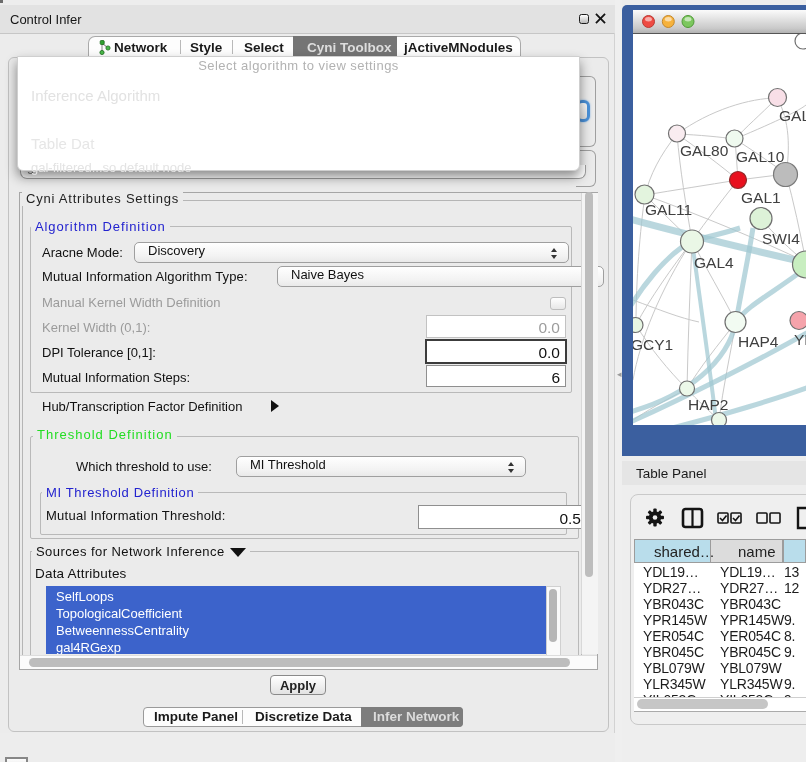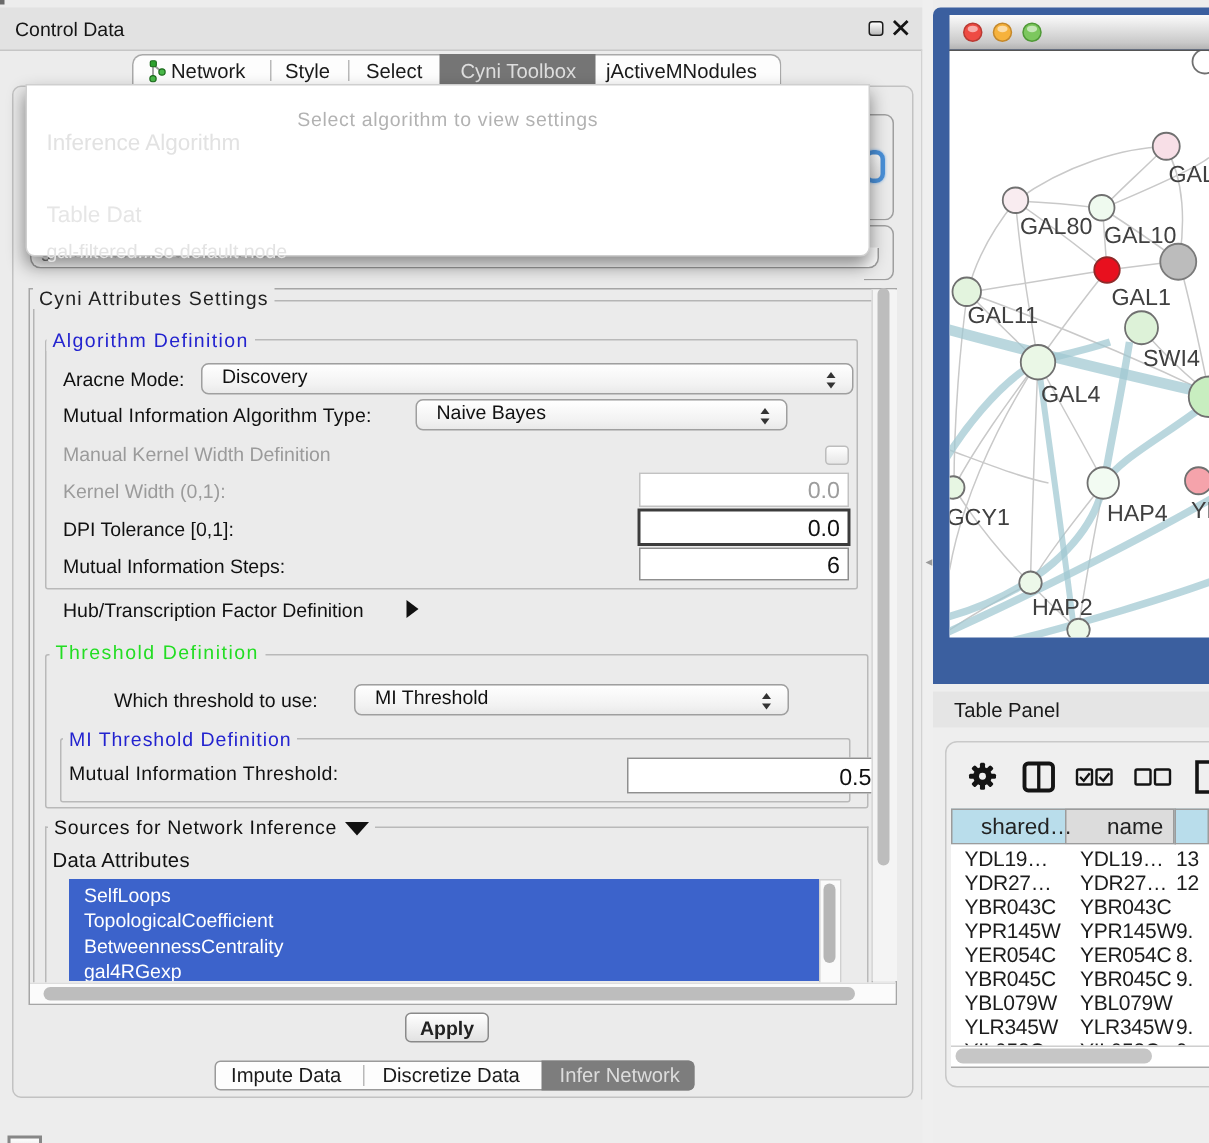--- a/index.html
+++ b/index.html
@@ -1,36 +1,36 @@
 <!DOCTYPE html>
 <html><head><meta charset="utf-8">
 <style>
 html,body{margin:0;padding:0}
 body{width:806px;height:762px;overflow:hidden;background:#ededed;font-family:"Liberation Sans",sans-serif;position:relative}
 .ab{position:absolute}
-.b{font-weight:400}
+.b{font-weight:700}
 .combo{position:absolute;border:1px solid #9f9f9f;border-radius:5px;background:linear-gradient(#ffffff,#f2f2f2 70%,#e9e9e9);box-sizing:border-box;font-size:13px;color:#111}
 .ctxt{position:absolute;left:13px;top:0}
 .spin{position:absolute;right:10px;top:5px;width:7px}
 .spin span{display:block;width:0;height:0;border-left:3.5px solid transparent;border-right:3.5px solid transparent}
 .up{border-bottom:4px solid #333;margin-bottom:2.5px}
 .dn{border-top:4px solid #333}
 .gt{color:#2323cf}
 .lbl{position:absolute;font-size:13px;font-weight:400;color:#111;white-space:nowrap}
 .inp{position:absolute;box-sizing:border-box;background:#fff;font-size:13px;text-align:right;padding:3px 7px 0 0;white-space:nowrap}
 .grp{position:absolute;border:1px solid #b9b9b9;border-radius:2px}
 .gtt{position:absolute;font-size:13px;background:#ebebeb;padding:0 4px;white-space:nowrap;letter-spacing:0.65px}
 </style></head>
 <body>
 
 <div class="ab" style="left:0;top:0;width:3px;height:3px;background:#6b6b6b"></div>
 
 <div class="ab" style="left:0;top:5px;width:615px;height:728px;background:#ececec"></div>
 <div class="ab" style="left:0;top:5px;width:615px;height:28px;background:#e2e2e2;border-bottom:1px solid #c6c6c6"></div>
-<div class="ab" style="left:10px;top:12px;font-size:13px;color:#151515">Control Data</div>
+<div class="ab" style="left:10px;top:12px;font-size:13px;color:#151515">Control Infer</div>
 <div class="ab" style="left:579px;top:14px;width:10px;height:10px;box-sizing:border-box;border:1.8px solid #1c1c1c;border-radius:2.5px;background:linear-gradient(#fff,#b9b9b9)"></div>
 <svg class="ab" style="left:595px;top:13px" width="11" height="11" viewBox="0 0 11 11">
     <path d="M1.6,0.3 L5.5,4.2 L9.4,0.3 L10.7,1.6 L6.8,5.5 L10.7,9.4 L9.4,10.7 L5.5,6.8 L1.6,10.7 L0.3,9.4 L4.2,5.5 L0.3,1.6 Z" fill="#141414"></path>
   </svg>
 
 <div class="ab" style="left:8px;top:57px;width:601px;height:675px;border:1px solid #c2c2c2;border-radius:6px;background:#ebebeb;box-sizing:border-box"></div>
 
 <div class="ab" style="left:88px;top:36px;width:433px;height:22px;background:#fdfdfd;border:1px solid #a9a9a9;border-bottom:none;border-radius:7px 7px 0 0;box-sizing:border-box"></div>
 <div class="ab" style="left:180px;top:40px;width:1px;height:14px;background:#b9b9b9"></div>
 <div class="ab" style="left:232px;top:40px;width:1px;height:14px;background:#b9b9b9"></div>
@@ -56,21 +56,21 @@
 <div class="gtt gt" style="left:31px;top:219px;letter-spacing:0.9px">Algorithm Definition</div>
 <div class="lbl" style="left:42px;top:245px">Aracne Mode:</div>
 <div class="combo" style="left:134px;top:242px;width:435px;height:21px">
     <span class="ctxt">Discovery</span>
     <span class="spin">
       <span class="up"></span>
       <span class="dn"></span>
     </span>
   </div>
 <div class="lbl" style="left:42px;top:269px;letter-spacing:0.15px">Mutual Information Algorithm Type:</div>
-<div class="combo" style="left:277px;top:266px;width:248px;height:21px">
+<div class="combo" style="left:277px;top:266px;width:327px;height:21px">
     <span class="ctxt">Naive Bayes</span>
     <span class="spin">
       <span class="up"></span>
       <span class="dn"></span>
     </span>
   </div>
 <div class="lbl" style="left:42px;top:295px;color:#9b9b9b">Manual Kernel Width Definition</div>
 <div class="ab" style="left:550px;top:297px;width:14px;height:11px;border:1px solid #bdbdbd;border-radius:3px;background:linear-gradient(#fefefe,#e7e7e7)"></div>
 <div class="lbl" style="left:42px;top:320px;color:#9b9b9b">Kernel Width (0,1):</div>
 <div class="inp" style="left:426px;top:315px;width:140px;height:23px;border:1px solid #c2c2c2;color:#9d9d9d;font-size:15.5px;padding:3px 5px 0 0">0.0</div>
@@ -110,33 +110,33 @@
 <div class="ab" style="left:29px;top:658px;width:541px;height:9px;background:#bdbdbd;border-radius:5px"></div>
 
 <div class="ab" style="left:581px;top:193px;width:16px;height:461px;background:#f4f4f4;border-left:1px solid #d8d8d8"></div>
 <div class="ab" style="left:585px;top:192px;width:8px;height:385px;background:#bdbdbd;border-radius:4px"></div>
 
 <div class="ab" style="left:270px;top:675px;width:56px;height:20px;border:1.5px solid #8a8a8a;border-radius:4px;background:linear-gradient(#fff,#e2e2e2);box-sizing:border-box;text-align:center;font-size:13px;font-weight:700;color:#222;padding-top:2px">Apply</div>
 
 <div class="ab" style="left:143px;top:707px;width:320px;height:20px;background:#fdfdfd;border:1px solid #9a9a9a;border-radius:4px;box-sizing:border-box"></div>
 <div class="ab" style="left:242px;top:710px;width:1px;height:14px;background:#b9b9b9"></div>
 <div class="ab" style="left:361px;top:707px;width:102px;height:20px;background:#7d7d7d;border-radius:0 4px 4px 0"></div>
-<div class="ab b" style="left:154px;top:709px;font-size:13.5px;color:#1a1a1a">Impute Data</div>
+<div class="ab b" style="left:154px;top:709px;font-size:13.5px;color:#1a1a1a">Impute Panel</div>
 <div class="ab b" style="left:255px;top:709px;font-size:13.5px;color:#1a1a1a">Discretize Data</div>
 <div class="ab b" style="left:373px;top:709px;font-size:13.5px;color:#dcdcdc">Infer Network</div>
 
 <div class="ab" style="left:576px;top:76px;width:19px;height:69px;border:1px solid #9f9f9f;border-left:none;border-radius:0 6px 6px 0;background:#ebebeb"></div>
 <div class="ab" style="left:576px;top:150px;width:19px;height:35px;border:1px solid #9f9f9f;border-left:none;border-radius:0 6px 6px 0;background:#ebebeb"></div>
 <div class="ab" style="left:20px;top:165px;width:566px;height:14px;box-sizing:border-box;border:1px solid #9f9f9f;border-top:none;border-radius:0 0 7px 7px;background:#fff;overflow:hidden">
     <span style="position:absolute;left:6px;top:-6px;font-size:13px;color:#7a7a7a">gal-filtered...so default node</span>
   </div>
 <div class="ab" style="left:576px;top:100px;width:14px;height:22px;box-sizing:border-box;border:3px solid #4a90d8;border-radius:6px;background:linear-gradient(#fdfdfd,#e0e0e0);box-shadow:0 0 2px #7ab0e8"></div>
 
 <div class="ab" style="left:17px;top:56px;width:563px;height:115px;background:#fff;border:1px solid #cfcfcf;border-radius:0 0 6px 6px;box-shadow:0 6px 12px rgba(0,0,0,0.45);box-sizing:border-box">
-<div style="text-align:center;font-size:13px;letter-spacing:0.45px;color:#b2b2b2;padding-top:15px">Select algorithm to view settings</div>
+<div style="text-align:center;font-size:13px;letter-spacing:0.45px;color:#b2b2b2;padding-top:1px">Select algorithm to view settings</div>
 <div style="position:absolute;left:13px;top:30px;font-size:15px;color:#e2e2e2;z-index:1">Inference Algorithm</div>
 <div style="position:absolute;left:13px;top:78px;font-size:15px;color:#e6e6e6;z-index:1">Table Dat</div>
 <div style="position:absolute;left:13px;top:103px;font-size:13px;color:#e3e3e3;z-index:1">gal-filtered...so default node</div>
 </div>
 
 <div class="ab" style="left:614px;top:33px;width:1px;height:700px;background:#d2d2d2"></div>
 
 <div class="ab" style="left:615px;top:0;width:7px;height:762px;background:#efefef"></div>
 <div class="ab" style="left:617px;top:369px;font-size:9px;color:#9a9a9a">◂</div>
 

